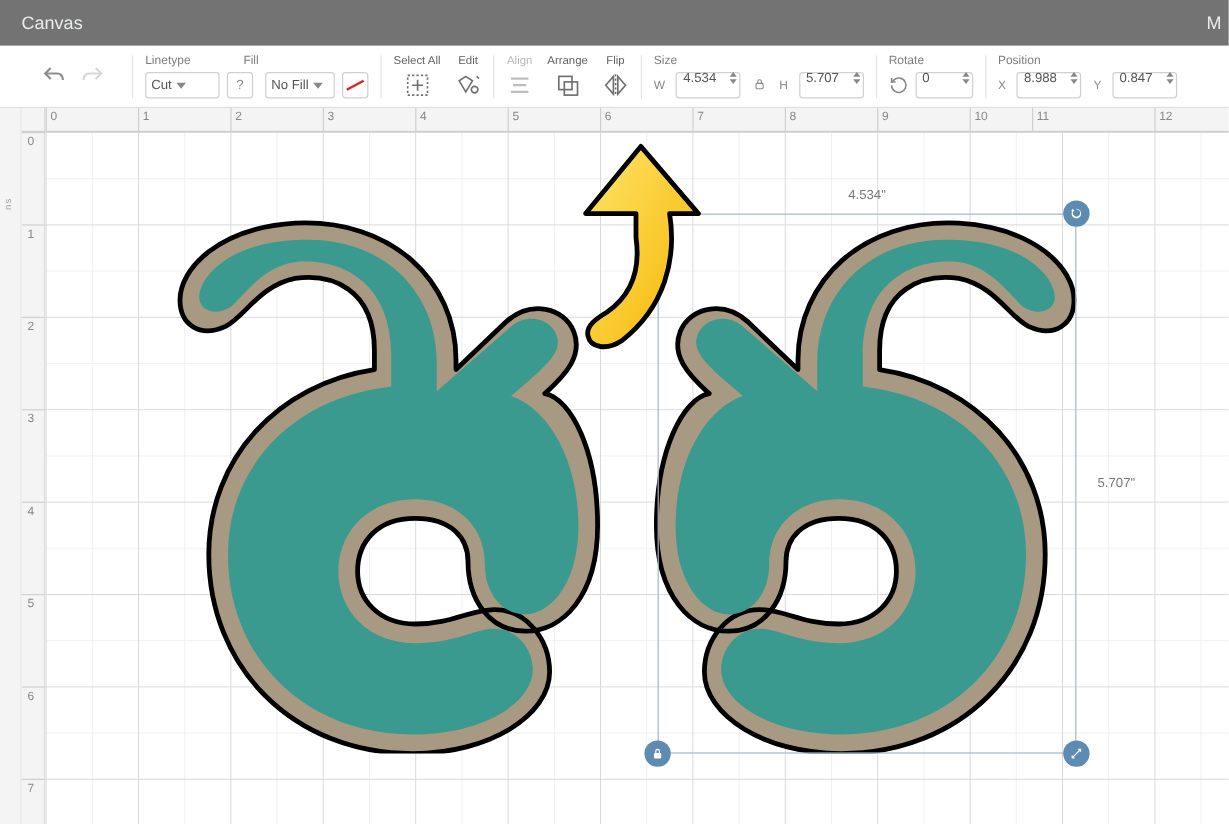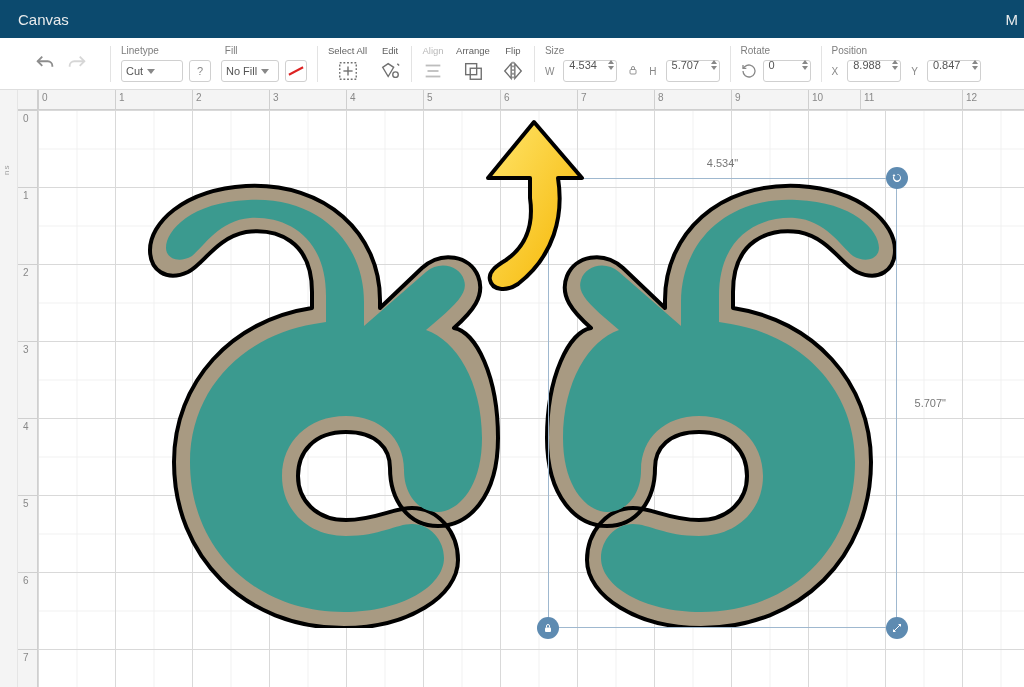--- a/index.html
+++ b/index.html
@@ -1,35 +1,35 @@
 <!DOCTYPE html>
 <html><head>
 <meta charset="utf-8">
 <style>
   * { box-sizing: border-box; margin: 0; padding: 0; font-family: "Helvetica Neue", Arial, sans-serif; }
   body { width: 1024px; height: 687px; overflow: hidden; background: #fff; }
 
   
   .titlebar {
-    height: 38px; background: #0c4a6e; color: #e9ebec;
+    height: 38px; background: #737373; color: #e9ebec;
     display: flex; align-items: center; font-size: 15px;
     position: relative;
   }
   .titlebar .left   { position: absolute; left: 18px; }
   .titlebar .center { width: 100%; text-align: center; font-weight: 400; }
   .titlebar .right  { position: absolute; right: 6px; }
 
   
   .toolbar {
     height: 52px; background: #ffffff; border-bottom: 1px solid #dedede;
     display: flex; align-items: center; gap: 0; padding-left: 8px;
     font-size: 11px; color: #606060;
   }
   .tool-group { display: flex; flex-direction: column; justify-content: center; height: 100%; padding: 0 6px; }
-  .tool-label-row { display: flex; gap: 22px; font-size: 10px; color: #7d7d7d; margin-bottom: 4px; }
+  .tool-label-row { display: flex; font-size: 10px; color: #7d7d7d; margin-bottom: 4px; }
   .tool-ctrl-row  { display: flex; align-items: center; gap: 6px; }
   .divider { width: 1px; height: 36px; background: #e3e3e3; margin: 0 4px; }
 
   .undo-redo { display: flex; gap: 10px; align-items: center; height:100%; padding: 0 18px 0 26px; }
   .undo-redo svg { width: 22px; height: 22px; }
 
   .select-box {
     height: 22px; border: 1px solid #d0d0d0; border-radius: 3px;
     display: inline-flex; align-items: center; padding: 0 4px;
     font-size: 11px; background: #fff; color: #555;

